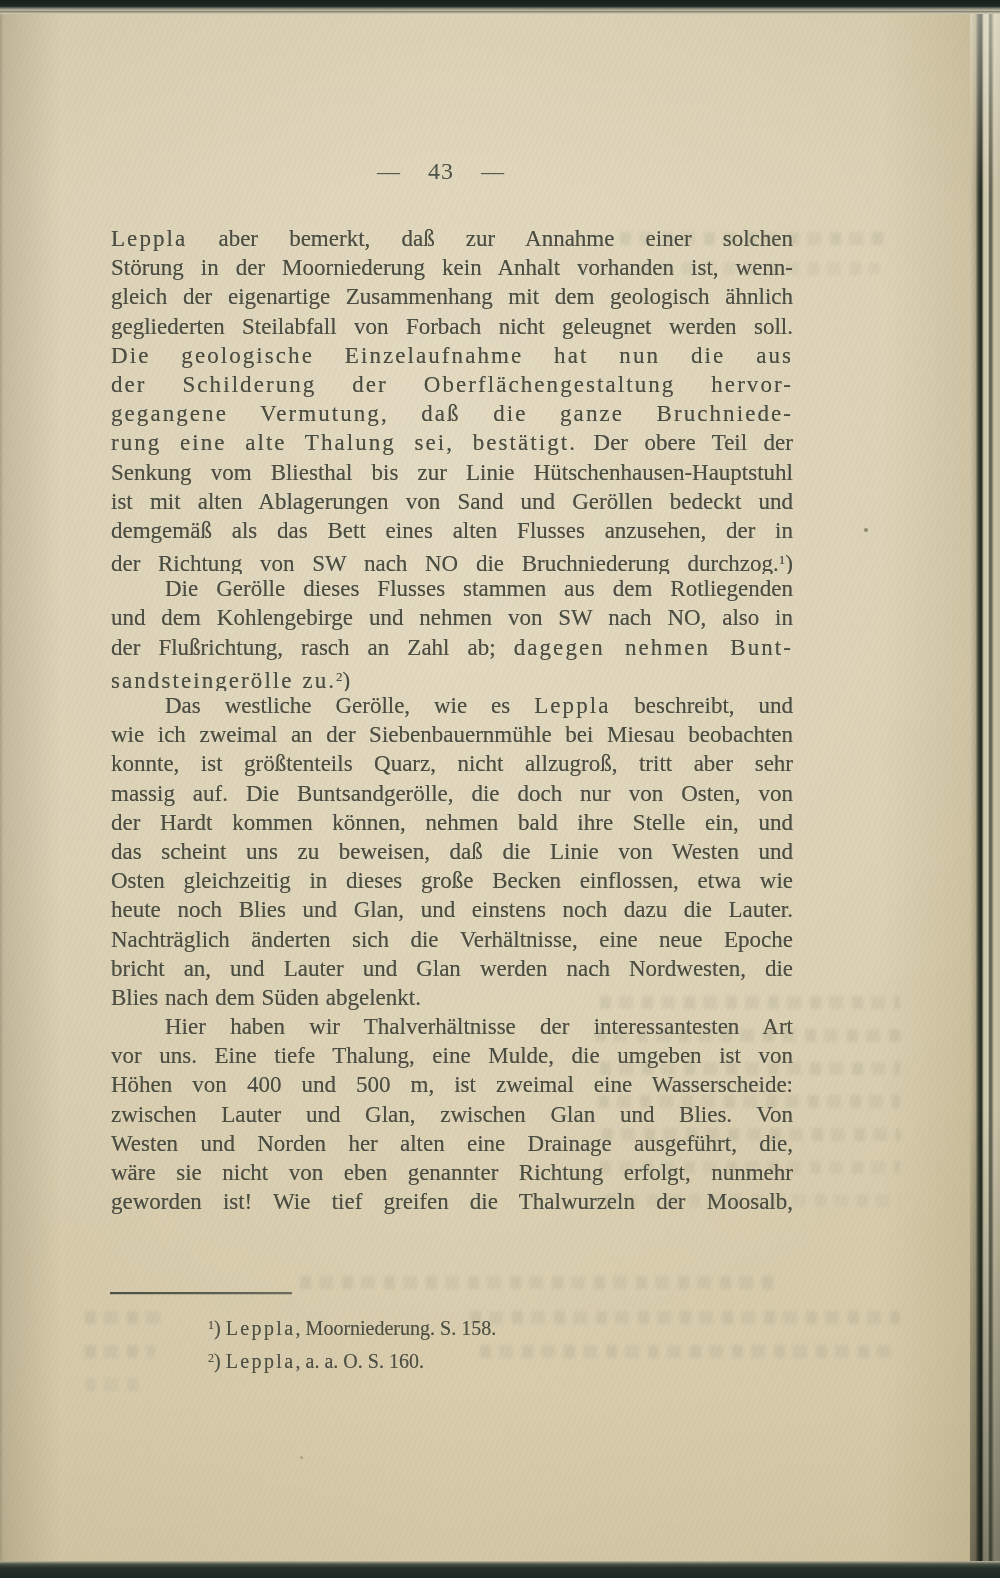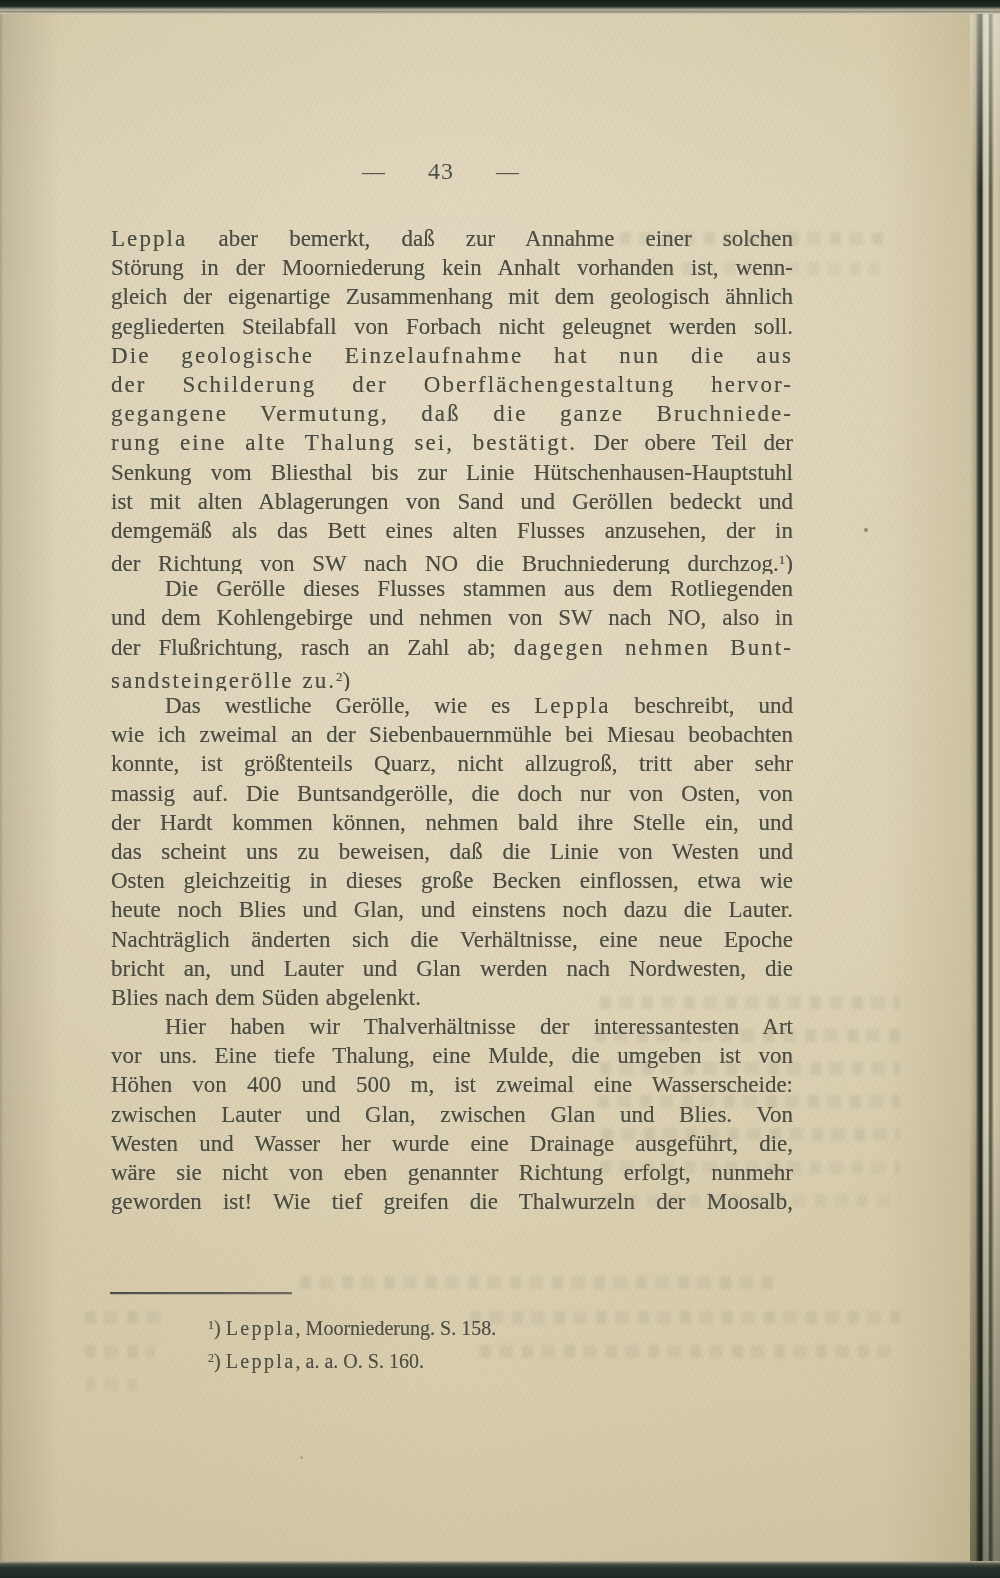--- a/index.html
+++ b/index.html
@@ -52,21 +52,21 @@
     position:absolute;top:0;left:0;width:60px;height:1578px;
     background:linear-gradient(90deg, rgba(70,65,50,0.28) 0%, rgba(70,65,50,0.10) 6%, rgba(70,65,50,0) 100%);
   }
 
   
   .header{
     position:absolute;left:110px;top:158px;width:662px;
     text-align:center;font-size:23px;color:#575a4d;
     letter-spacing:1px;
   }
-  .header .pgnum{margin:0 42px;font-size:24px;color:#4f5246;}
+  .header .pgnum{margin:0 27px;font-size:24px;color:#4f5246;}
 
   
   .textblock{
     position:absolute;left:111px;top:224px;width:682px;
     font-size:23px;color:#4b4d42;
     text-shadow:0 0 0.6px rgba(75,77,66,0.55);
     word-spacing:1px;
   }
   .line{
     height:29.2px;line-height:29.2px;
@@ -141,21 +141,21 @@
       <div class="line"><span>das scheint uns zu beweisen, daß die Linie von Westen und</span></div>
       <div class="line"><span>Osten gleichzeitig in dieses große Becken einflossen, etwa wie</span></div>
       <div class="line"><span>heute noch Blies und Glan, und einstens noch dazu die Lauter.</span></div>
       <div class="line"><span>Nachträglich änderten sich die Verhältnisse, eine neue Epoche</span></div>
       <div class="line"><span>bricht an, und Lauter und Glan werden nach Nordwesten, die</span></div>
       <div class="line endline"><span>Blies nach dem Süden abgelenkt.</span></div>
       <div class="line indent"><span>Hier haben wir Thalverhältnisse der interessantesten Art</span></div>
       <div class="line"><span>vor uns.  Eine tiefe Thalung, eine Mulde, die umgeben ist von</span></div>
       <div class="line"><span>Höhen von 400 und 500 m, ist zweimal eine Wasserscheide:</span></div>
       <div class="line"><span>zwischen Lauter und Glan, zwischen Glan und Blies.  Von</span></div>
-      <div class="line"><span>Westen und Wasser her wurde eine Drainage ausgeführt, die,</span></div>
+      <div class="line"><span>Westen und Norden her alten eine Drainage ausgeführt, die,</span></div>
       <div class="line"><span>wäre sie nicht von eben genannter Richtung erfolgt, nunmehr</span></div>
       <div class="line"><span>geworden ist!  Wie tief greifen die Thalwurzeln der Moosalb,</span></div>
     </div>
 
   <div class="fnrule"></div>
   <div class="footnotes">
       <div class="fn-line"><span class="sup">1</span><span>) </span><span class="sp">Leppla</span><span>, Moorniederung. S. 158.</span></div>
       <div class="fn-line"><span class="sup">2</span><span>) </span><span class="sp">Leppla</span><span>, a. a. O. S. 160.</span></div>
     </div>
 

